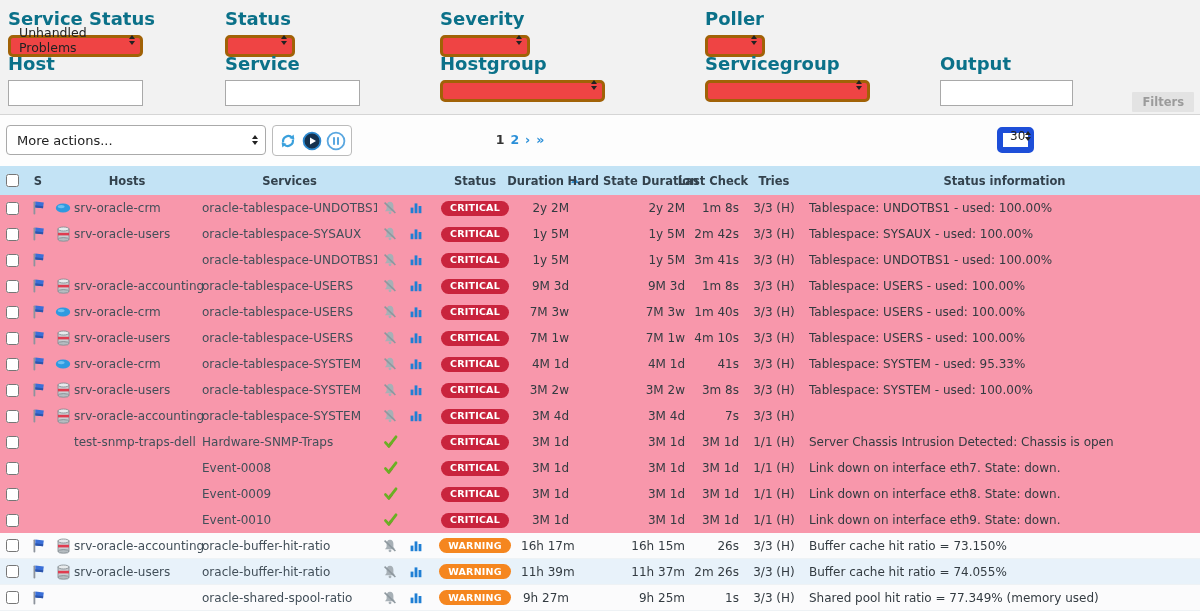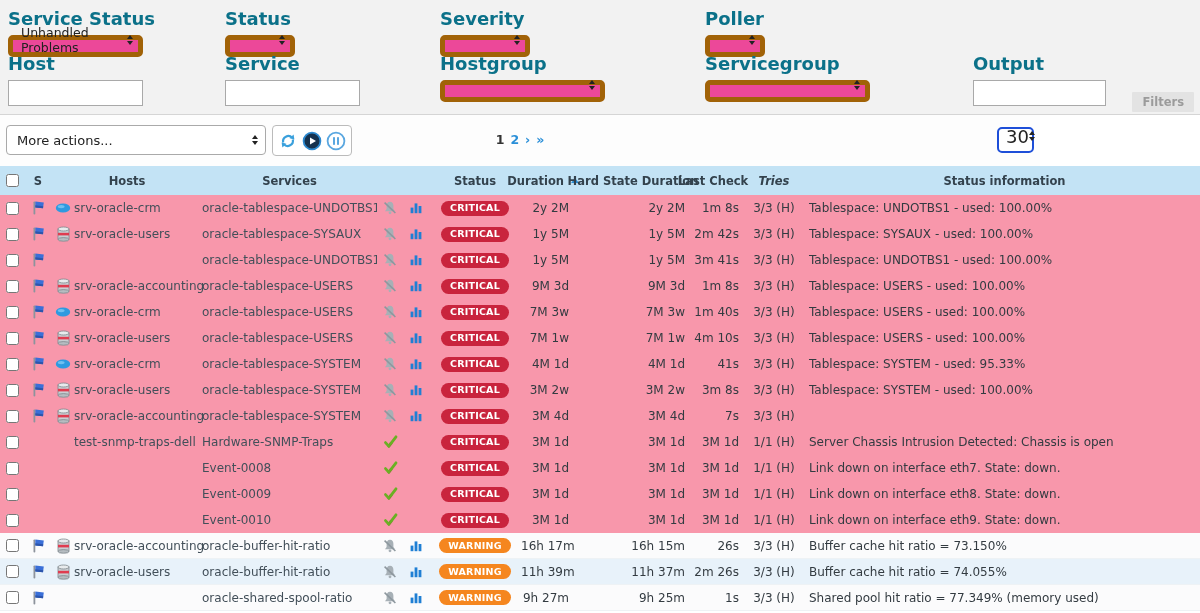--- a/index.html
+++ b/index.html
@@ -4,21 +4,21 @@
 <style>
   * { margin:0; padding:0; box-sizing:border-box; }
   html,body { width:1200px; height:613px; overflow:hidden;
     font-family:"DejaVu Sans","Liberation Sans",sans-serif; background:#fff; }
 
   
   .filter-panel { position:relative; width:1200px; height:115px;
     background:#f2f2f2; border-bottom:1px solid #d5d5d5; }
   .f-item { position:absolute; }
   .f-label { font-size:18px; font-weight:bold; color:#0b7189; margin-bottom:6px; }
-  .f-select { background:#ec4899; border:5px solid #a16207; border-radius:5px;
+  .f-select { background:#ef4444; border:3px solid #a16207; border-radius:5px;
     height:22px; display:flex; align-items:center; justify-content:space-between;
     padding:0 5px 12px 8px; font-size:12.5px; color:#222; cursor:default; }
   .f-input { background:#fff; border:1px solid #a9a9a9; height:26px; width:135px;
     font-size:12.5px; padding:0 5px; font-family:inherit; }
   .carets { display:flex; flex-direction:column; align-items:center; line-height:0; }
   .caret-up { width:0;height:0;border-left:3.5px solid transparent;border-right:3.5px solid transparent;border-bottom:4.5px solid #222; margin-bottom:2px;}
   .caret-dn { width:0;height:0;border-left:3.5px solid transparent;border-right:3.5px solid transparent;border-top:4.5px solid #222; }
   .filters-btn { position:absolute; right:6px; bottom:2px; background:#e3e3e3;
     color:#9b9b9b; font-size:11.5px; font-weight:bold; padding:3px 10px;
     border-radius:1px; cursor:pointer; }
@@ -32,23 +32,23 @@
   .icon-group { position:absolute; left:272px; top:10px; height:31px;
     border:1px solid #bbb; border-radius:4px; background:#fff; display:flex;
     align-items:center; padding:0 4px; gap:2px; }
   .icon-btn { width:22px; height:22px; cursor:pointer; display:flex; align-items:center; justify-content:center; }
   .pagination { position:absolute; left:0; right:0; top:17px; text-align:center;
     font-size:12.5px; font-weight:bold; }
   .pagination span { margin:0 3px; cursor:pointer; }
   .pg-current { color:#333; cursor:default; }
   .pg-link { color:#2a8fd8; }
   .page-size { position:absolute; right:6px; top:12px; width:37px; height:26px;
-    background:#fff; border:2px solid #1d4ed8; border-radius:5px; display:flex;
+    background:#fff; border:6px solid #1d4ed8; border-radius:5px; display:flex;
     align-items:center; justify-content:space-between; padding:0 4px 8px 7px;
-    font-size:18px; color:#222; cursor:pointer; }
+    font-size:12px; color:#222; cursor:pointer; }
 
   
   .thead { display:flex; align-items:center; width:1200px; height:29px;
     background:#c3e3f5; font-size:11.5px; font-weight:bold; color:#33424d; }
   .row { display:flex; align-items:center; width:1200px; height:26px; font-size:12px; color:#333b41; }
   .bg-pink  { background:#f897ab; }
   .bg-white { background:#fbfbfc; border-bottom:1px solid #eef2f5; }
   .bg-blue  { background:#e8f2fa; border-bottom:1px solid #eef2f5; }
 
   .c1 { width:24px; display:flex; justify-content:center; }
@@ -143,21 +143,21 @@
   <div class="f-item" style="left:705px;top:53px;">
     <div class="f-label">Servicegroup</div>
     <div class="f-select" style="width:165px;">
       <span></span>
       <span class="carets">
           <span class="caret-up"></span>
           <span class="caret-dn"></span>
         </span>
     </div>
   </div>
-  <div class="f-item" style="left:973px;top:53px;">
+  <div class="f-item" style="left:940px;top:53px;">
     <div class="f-label">Output</div>
     <input class="f-input" type="text" style="width: 133px;">
   </div>
   <div class="filters-btn">Filters</div>
 </div>
 
 <div class="toolbar">
   <div class="more-actions">
     <span>More actions...</span>
     <span class="carets">
@@ -207,21 +207,21 @@
   <div class="c4" style="display:flex;align-items:center;justify-content:center;">Services</div>
   <div class="c5"></div>
   <div class="c6"></div>
   <div class="c7">Status</div>
   <div class="c8">
     <span>Duration</span>
     <span class="sort-caret"></span>
   </div>
   <div class="c9">Hard State Duration</div>
   <div class="c10">Last Check</div>
-  <div class="c11" style="display:flex;align-items:center;justify-content:center;font-style:italic;">Tries</div>
+  <div class="c11" style="display:flex;align-items:center;justify-content:center;">Tries</div>
   <div class="c12">Status information</div>
 </div>
 
 <div>
     <div class="row bg-pink">
     <div class="c1">
         <input type="checkbox" style="">
       </div>
     <div class="c2">
       <svg width="15" height="16" viewBox="0 0 15 16">

